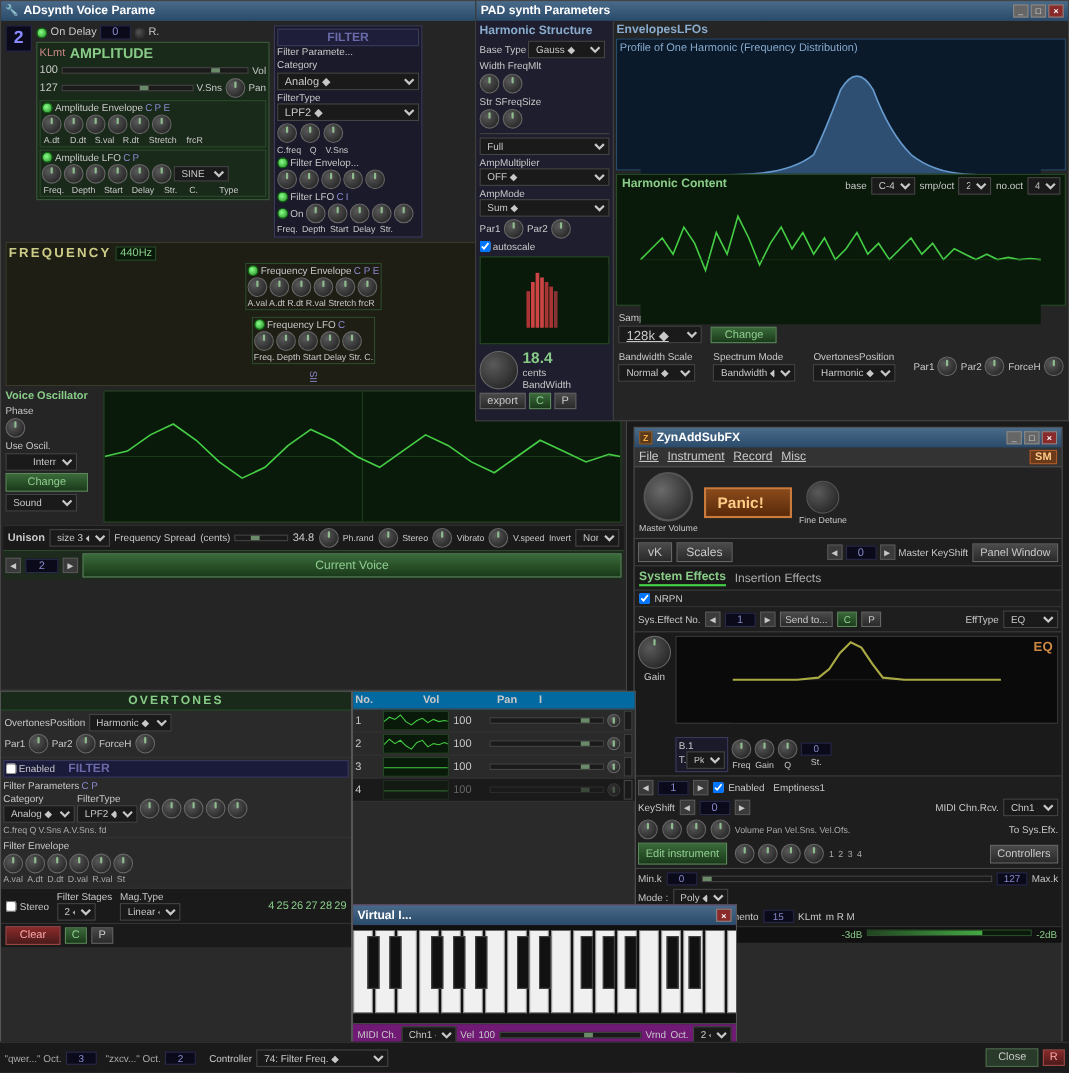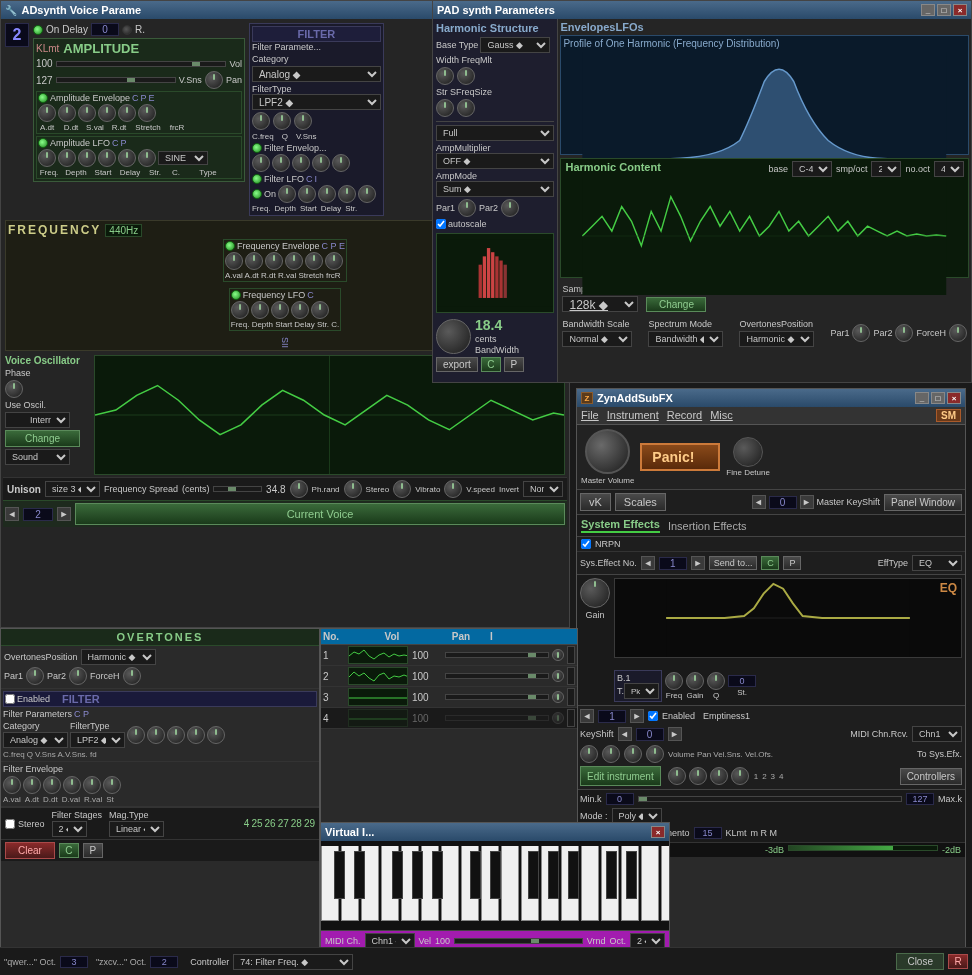--- a/index.html
+++ b/index.html
@@ -85,21 +85,21 @@
       background: #2a2a2a;
       border: 1px solid #555;
     }
 
     
     .vkbd-window {
       left: 320px;
       top: 822px;
       width: 350px;
       height: 153px;
-      background: #a21caf;
+      background: #701a75;
       border: 1px solid #555;
     }
 
     
     .knob {
       width: 22px;
       height: 22px;
       background: radial-gradient(circle at 35% 35%, #5a5a5a, #1a1a1a);
       border-radius: 50%;
       border: 1px solid #666;

